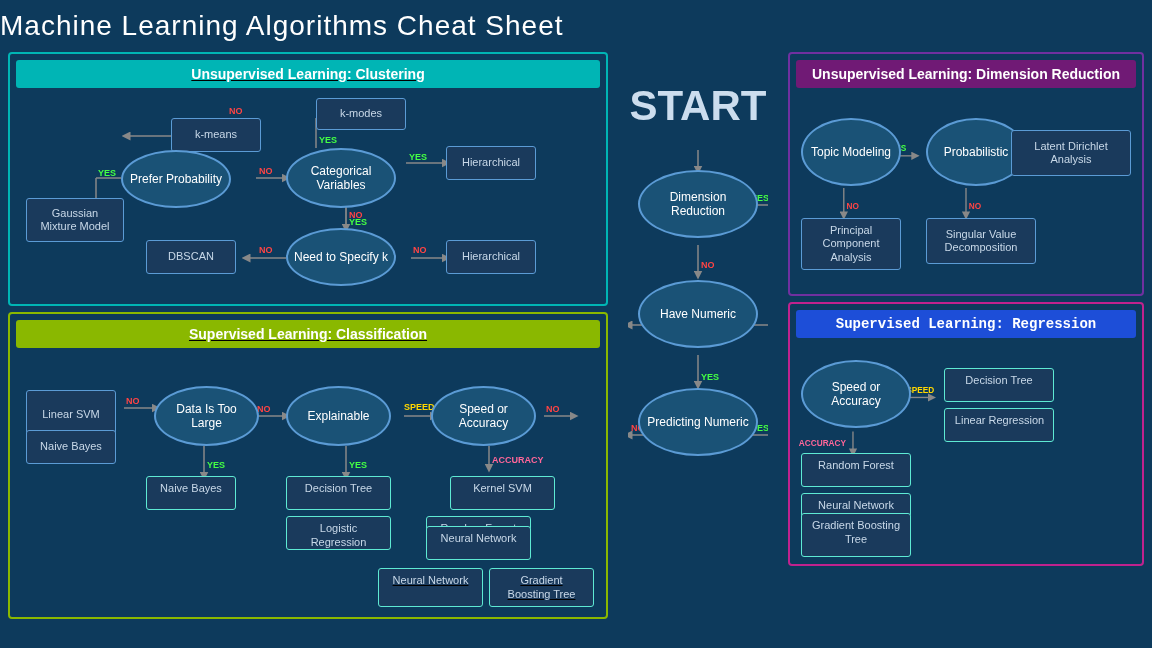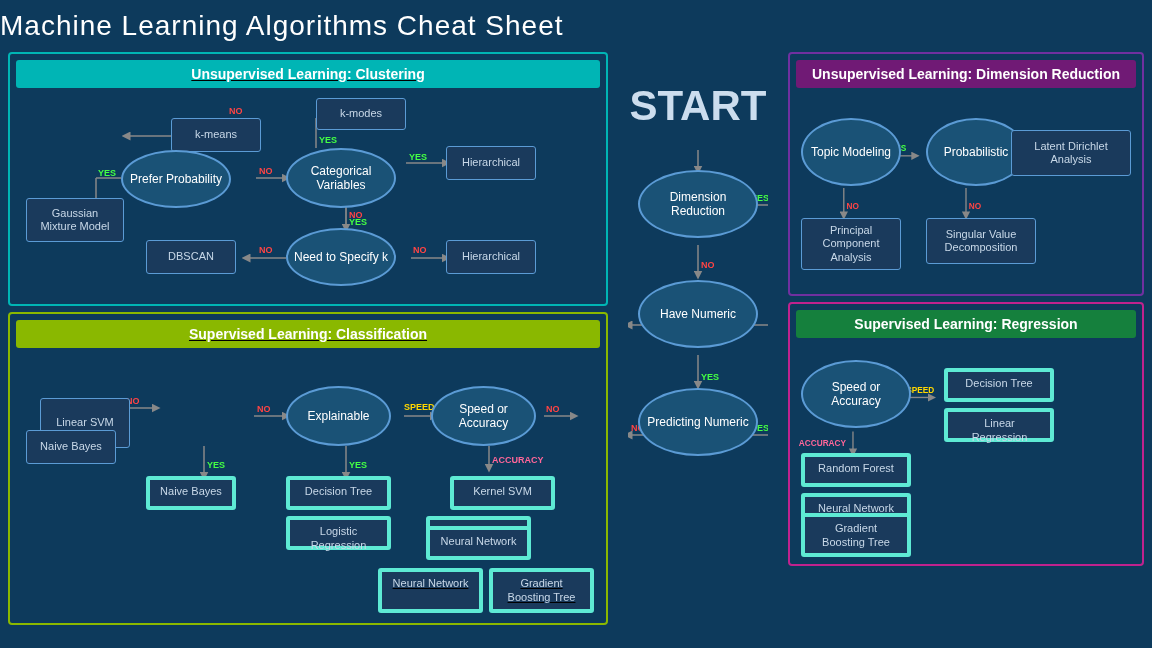--- a/index.html
+++ b/index.html
@@ -61,21 +61,21 @@
       padding: 6px 10px;
       font-size: 14px;
       font-weight: 600;
       color: #fff;
       text-align: center;
       border-radius: 3px;
     }
     .header-teal { background: #00b5b5; }
     .header-green { background: #8ab800; }
     .header-purple { background: #701a75; }
-    .header-magenta { background: #15803d; }
+    .header-magenta { background: #1d4ed8; font-family: Liberation Mono, monospace; }
 
     
     .section-box {
       border: 2px solid;
       border-radius: 4px;
       padding: 6px;
       position: relative;
     }
     .section-box-teal { border-color: #00b5b5; }
     .section-box-green { border-color: #8ab800; }
@@ -106,21 +106,21 @@
       padding: 5px 8px;
       border-radius: 3px;
       display: flex;
       align-items: center;
       justify-content: center;
       line-height: 1.2;
     }
 
     .rect-node-outcome {
       background: #1a3a5c;
-      border: 4px solid #5eead4;
+      border: 1px solid #5eead4;
       color: #c8d8e8;
       font-size: 11px;
       text-align: center;
       padding: 4px 8px;
       border-radius: 3px;
       line-height: 1.3;
     }
 
     
     .clustering-inner {
@@ -252,24 +252,25 @@
 
           <line x1="473" y1="98" x2="473" y2="120" stroke="#888" stroke-width="1.5" marker-end="url(#arr2)"></line>
           <text x="476" y="115" font-size="9" fill="#ff6699" font-weight="bold">ACCURACY</text>
           <defs>
             <marker id="arr2" markerWidth="6" markerHeight="6" refX="3" refY="3" orient="auto">
               <path d="M0,0 L0,6 L6,3 z" fill="#888"></path>
             </marker>
           </defs>
         </svg>
 
-        <div class="rect-node abs" style="left:24px;top:42px;width:90px;height:50px;margin-top:8px;">Linear SVM</div>
+        <div class="rect-node abs" style="left:10px;top:42px;width:90px;height:50px;">Linear SVM</div>
 
         <div class="rect-node abs" style="left:10px;top:82px;width:90px;height:34px;">Naive Bayes</div>
 
+        <div class="oval abs" style="left:138px;top:38px;width:105px;height:60px;">Data Is Too Large</div>
 
         <div class="oval abs" style="left:270px;top:38px;width:105px;height:60px;">Explainable</div>
 
         <div class="oval abs" style="left:415px;top:38px;width:105px;height:60px;">Speed or Accuracy</div>
 
         <div class="rect-node-outcome abs" style="left:130px;top:128px;width:90px;height:34px;">Naive Bayes</div>
 
         <div class="rect-node-outcome abs" style="left:270px;top:128px;width:105px;height:34px;">Decision Tree</div>
 
         <div class="rect-node-outcome abs" style="left:270px;top:168px;width:105px;height:34px;">Logistic Regression</div>

